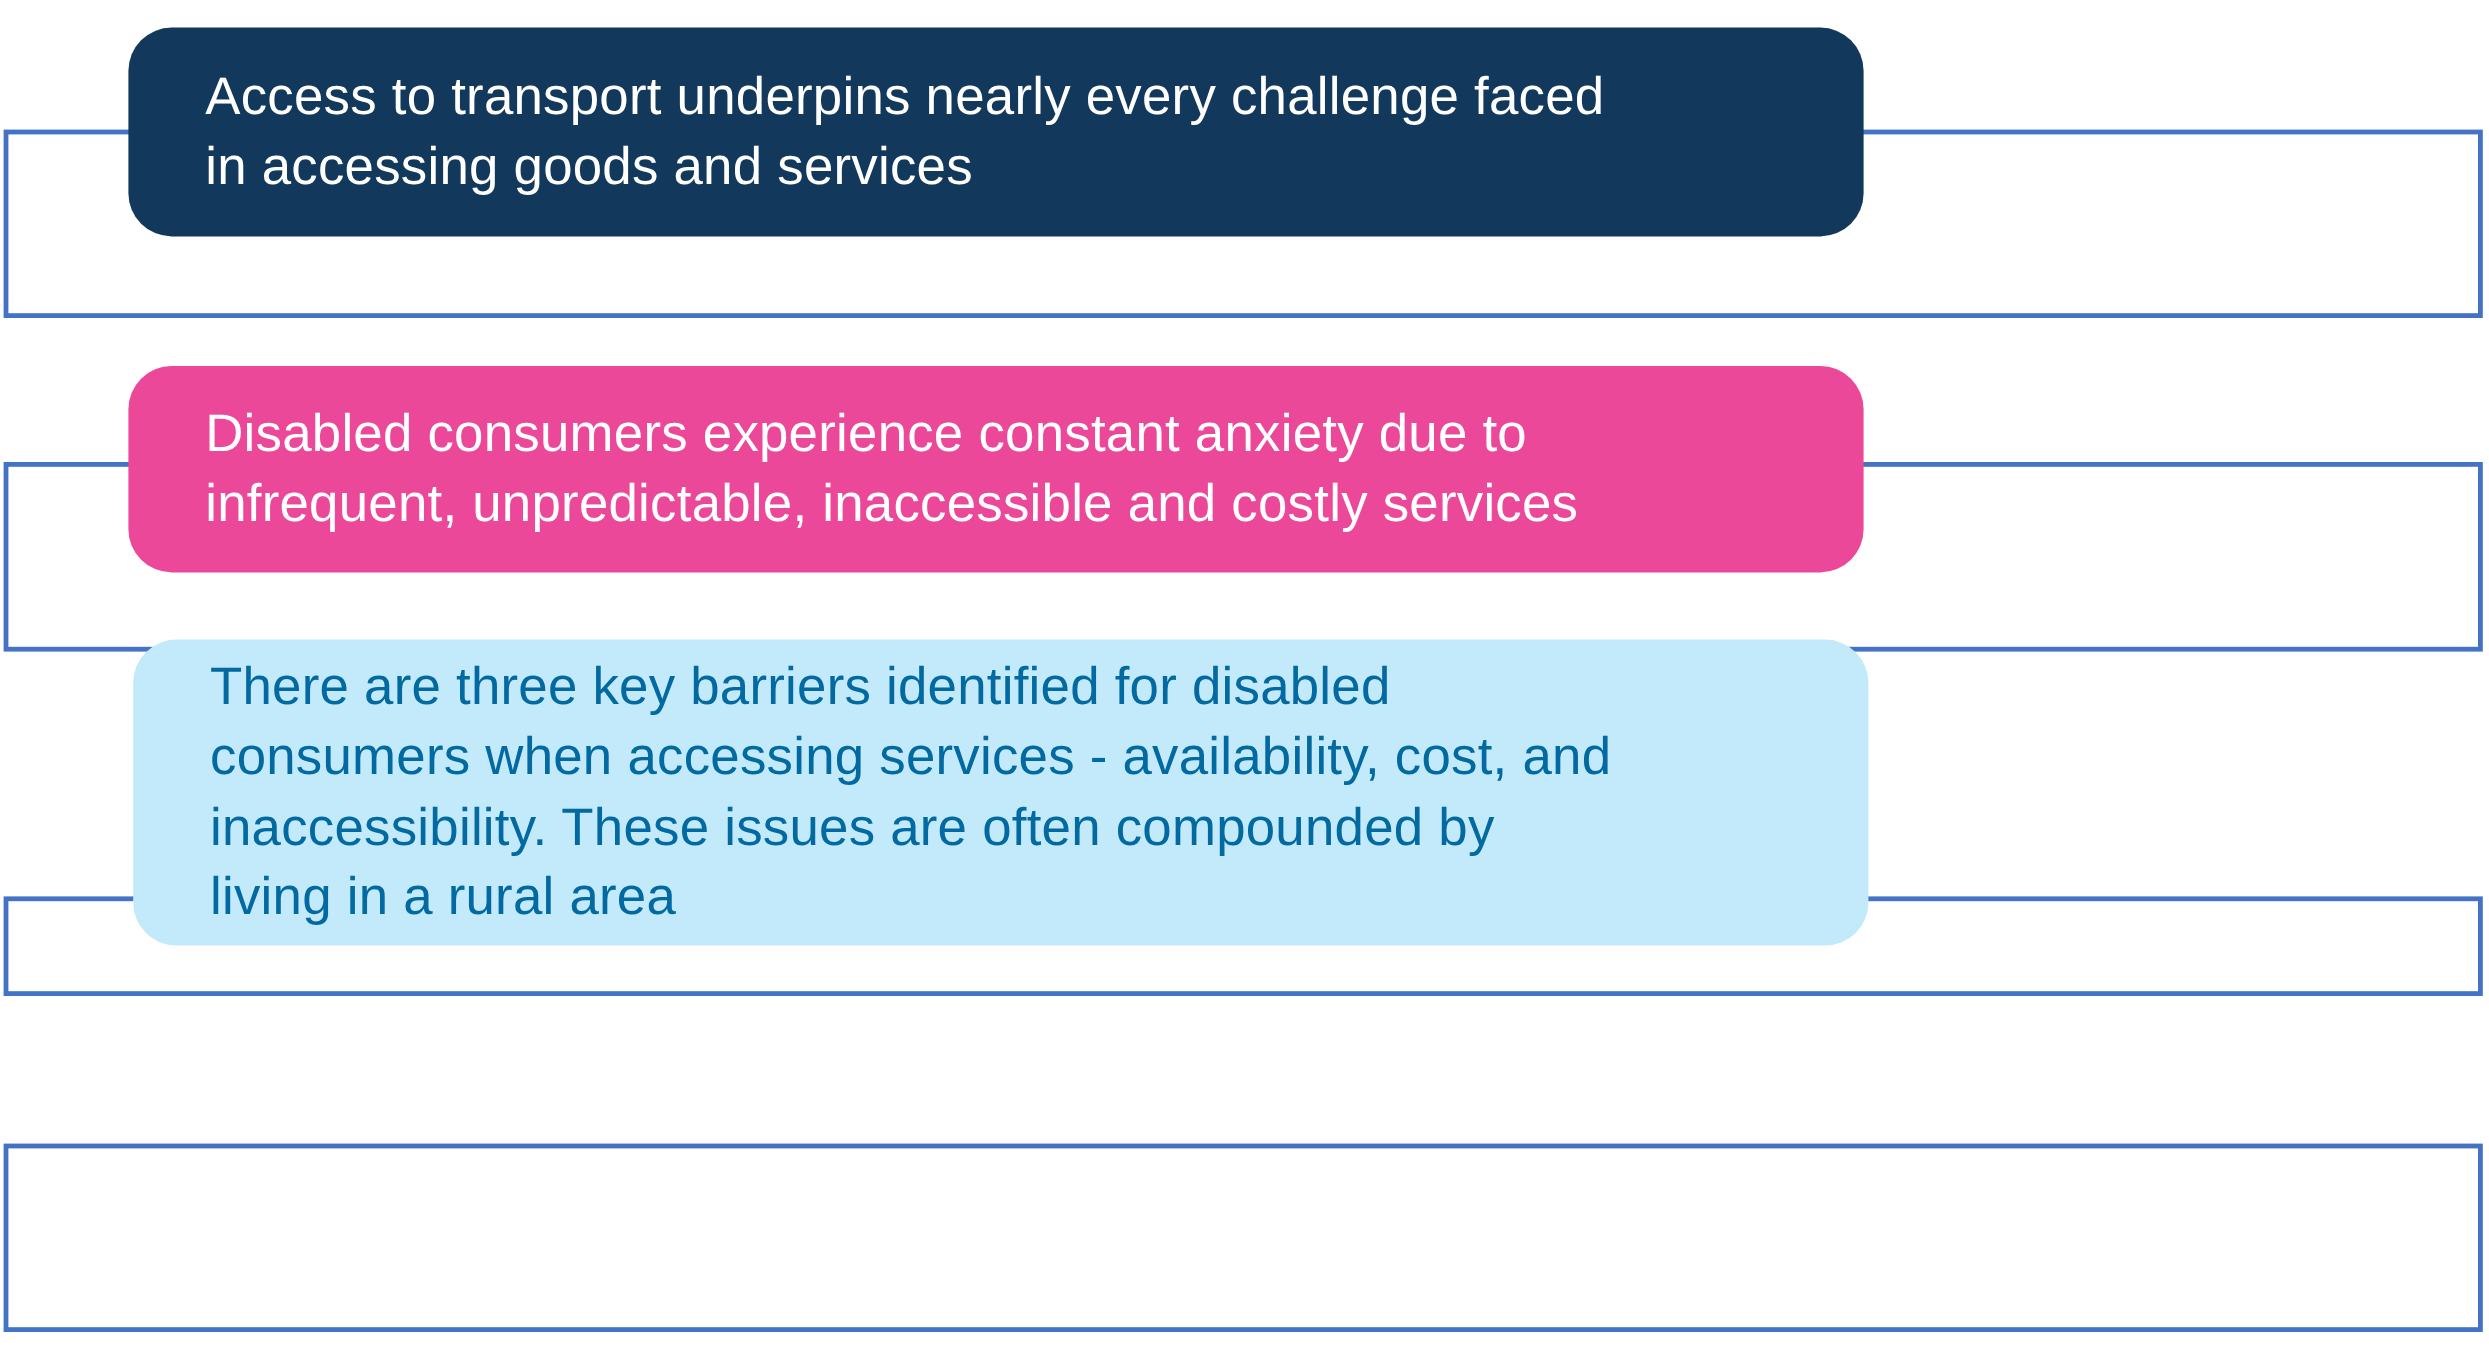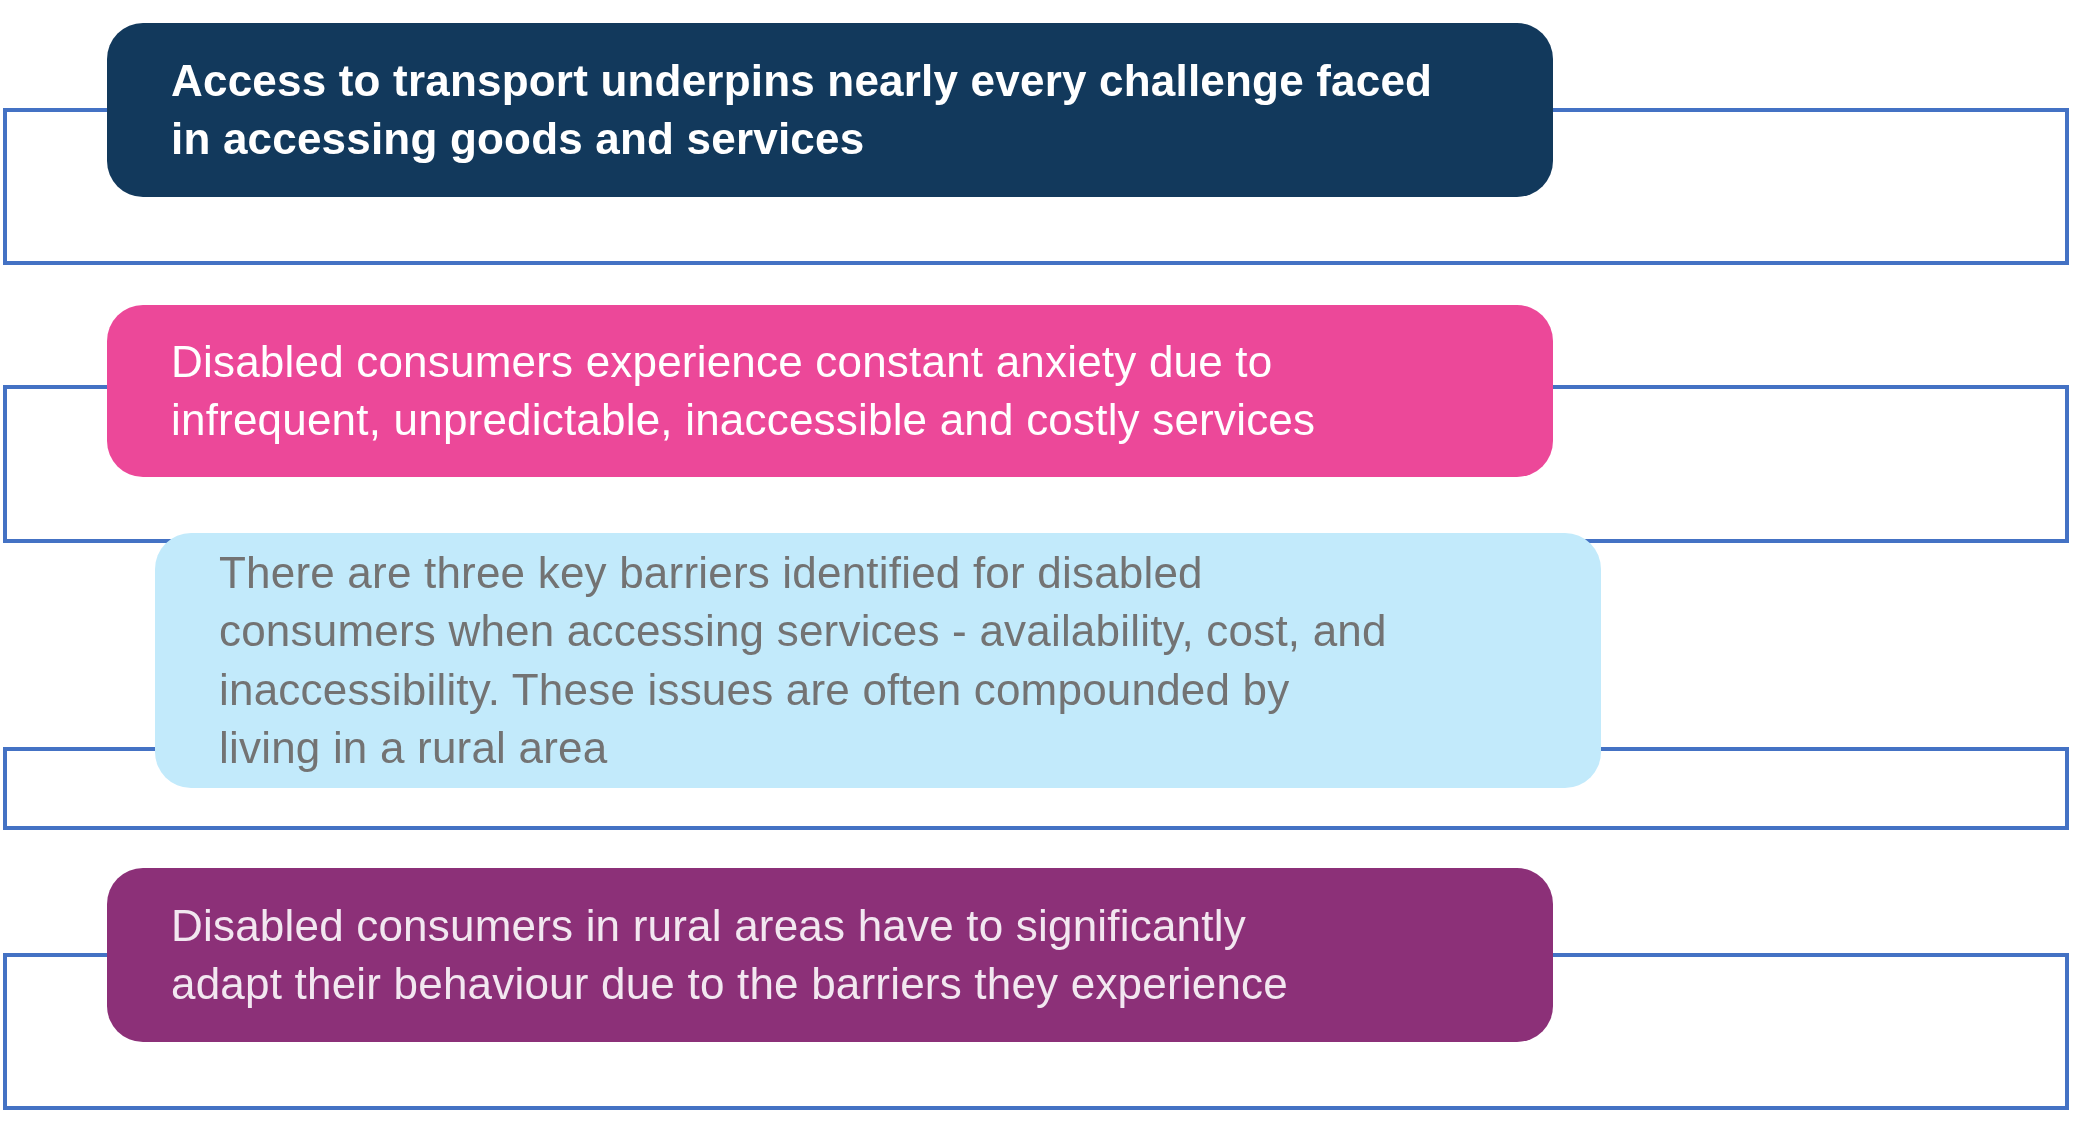--- a/index.html
+++ b/index.html
@@ -56,35 +56,31 @@
 </head>
 <body>
 
 <div class="canvas">
 
   <div class="back-rect r1"></div>
   <div class="back-rect r2"></div>
   <div class="back-rect r3"></div>
   <div class="back-rect r4"></div>
 
-  <div class="pill b1" style="background-color: rgb(18, 57, 92); color: rgb(255, 255, 255); font-weight: bold;">
+  <div class="pill b1" style="background-color: rgb(18, 57, 92); color: rgb(255, 255, 255);">
     <span class="pill-text">Access to transport underpins nearly every challenge faced
 in accessing goods and services</span>
   </div>
 
   <div class="pill b2" style="background-color: #ec4899; color: rgb(255, 255, 255);">
     <span class="pill-text">Disabled consumers experience constant anxiety due to
 infrequent, unpredictable, inaccessible and costly services</span>
   </div>
 
-  <div class="pill b3" style="background-color: rgb(194, 234, 251); color: #737373; margin-left: 44px;">
+  <div class="pill b3" style="background-color: rgb(194, 234, 251); color: #0369a1;">
     <span class="pill-text">There are three key barriers identified for disabled
 consumers when accessing services - availability, cost, and
 inaccessibility. These issues are often compounded by
 living in a rural area</span>
   </div>
 
-  <div class="pill b4" style="background-color: rgb(140, 48, 120); color: rgb(242, 231, 240);">
-    <span class="pill-text">Disabled consumers in rural areas have to significantly
-adapt their behaviour due to the barriers they experience</span>
-  </div>
 
 </div>
 
 </body></html>

